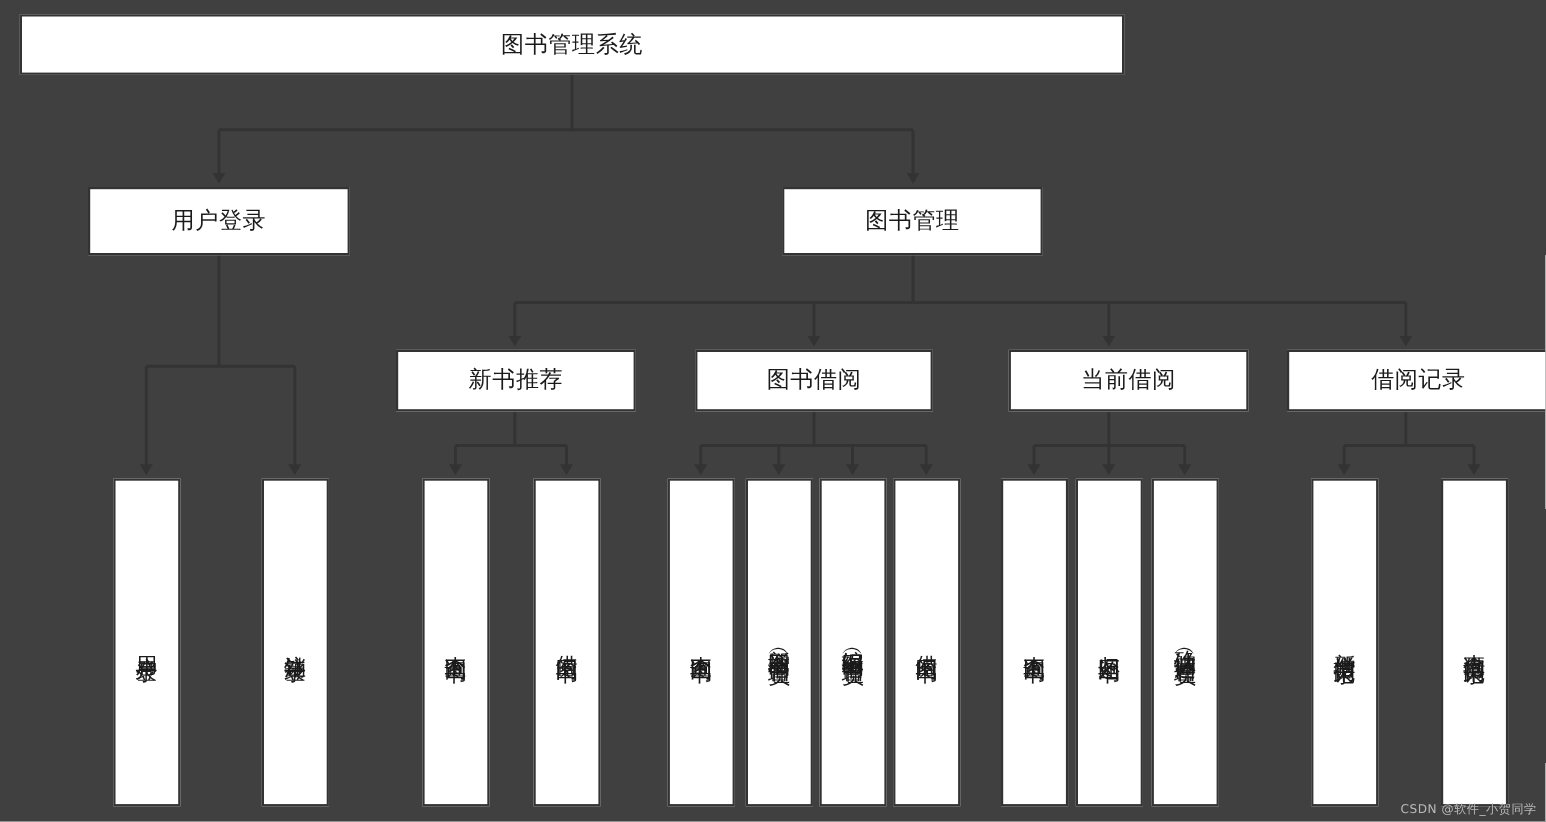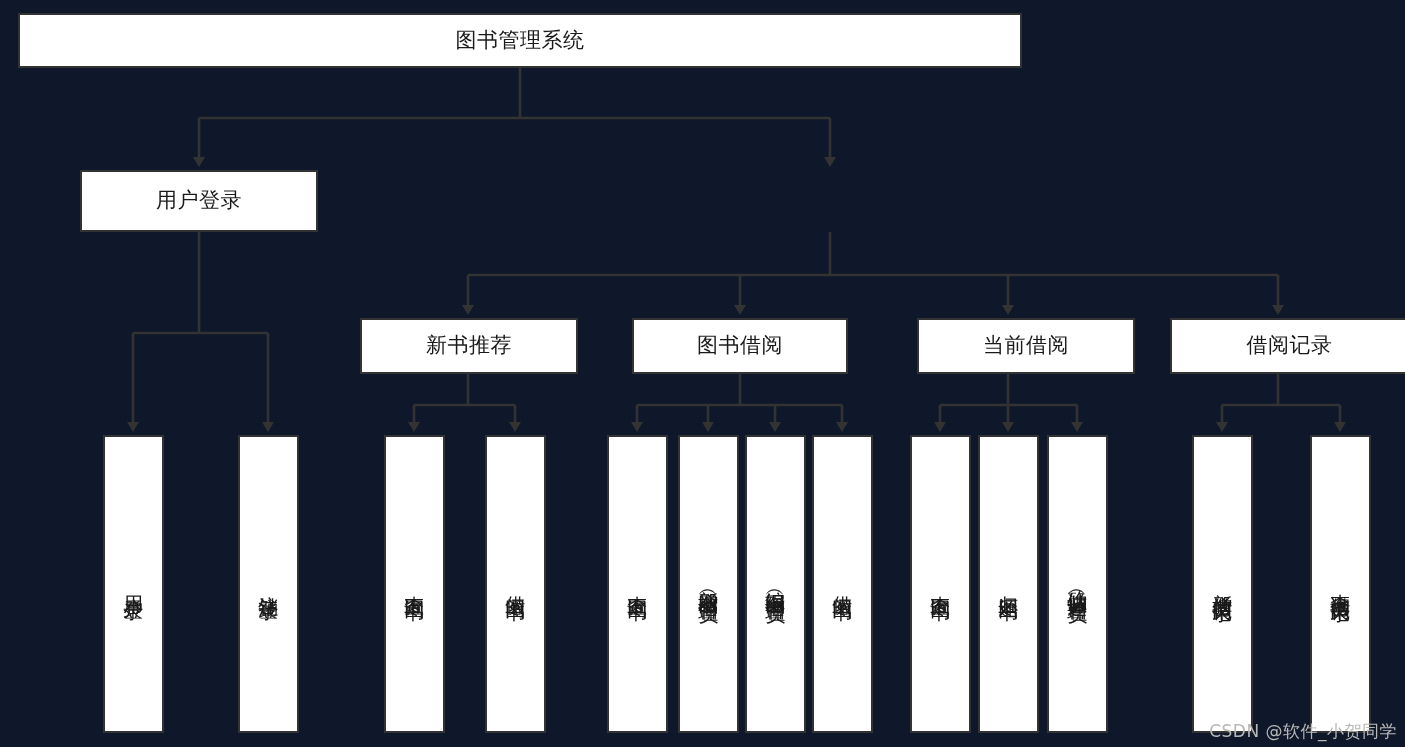--- a/index.html
+++ b/index.html
@@ -8,21 +8,21 @@
     padding: 0;
     background: #ffffff;
   }
   body {
     font-family: "DejaVu Sans", "Liberation Sans", sans-serif;
   }
   #canvas {
     position: relative;
     width: 1405px;
     height: 747px;
-    background: #0f172a;
+    background: #404040;
     overflow: hidden;
   }
   #edges {
     position: absolute;
     left: 0;
     top: 0;
     width: 1405px;
     height: 747px;
     pointer-events: none;
   }
@@ -52,21 +52,21 @@
     text-orientation: upright;
     letter-spacing: 2px;
     white-space: nowrap;
     display: block;
     text-align: center;
   }
   #watermark {
     position: absolute;
     right: 8px;
     bottom: 4px;
-    font-size: 17px;
+    font-size: 11px;
     color: #b8b8b8;
     letter-spacing: 0.5px;
     z-index: 5;
     white-space: nowrap;
   }
 </style>
 </head>
 <body>
 
 <div id="canvas">
@@ -124,20 +124,23 @@
     </g>
   </svg>
 
   <div class="node horiz" style="left:18px; top:13px; width:1004px; height:55px;">
     <span>图书管理系统</span>
   </div>
 
   <div class="node horiz" style="left:80px; top:170px; width:238px; height:62px;">
     <span>用户登录</span>
   </div>
+  <div class="node horiz" style="left:711px; top:170px; width:237px; height:62px;">
+    <span>图书管理</span>
+  </div>
 
   <div class="node horiz" style="left:632px; top:318px; width:216px; height:56px;">
     <span>图书借阅</span>
   </div>
   <div class="node horiz" style="left:360px; top:318px; width:218px; height:56px;">
     <span>新书推荐</span>
   </div>
   <div class="node horiz" style="left:900px; top:318px; width:218px; height:56px;margin-left:17px;">
     <span>当前借阅</span>
   </div>

